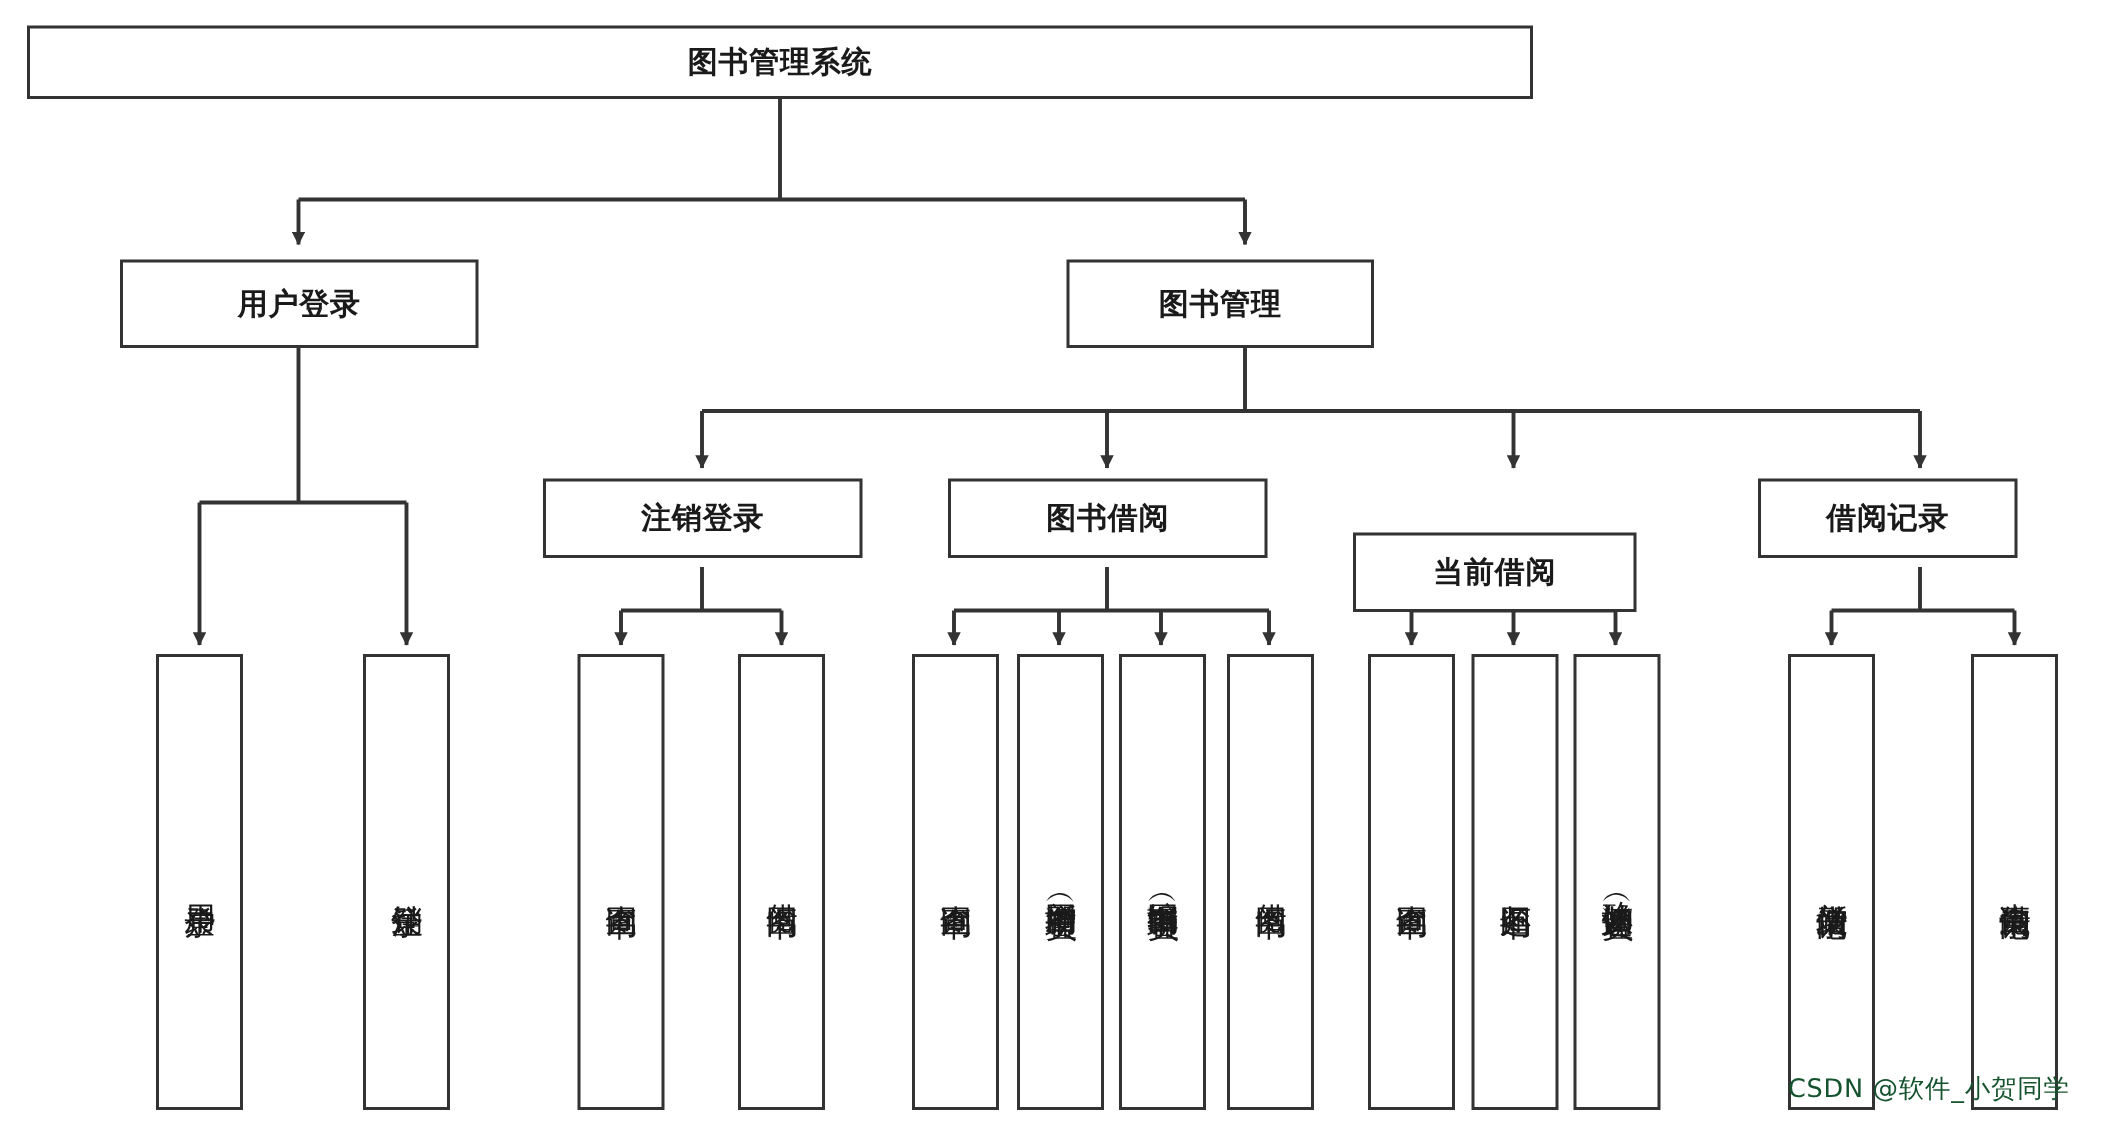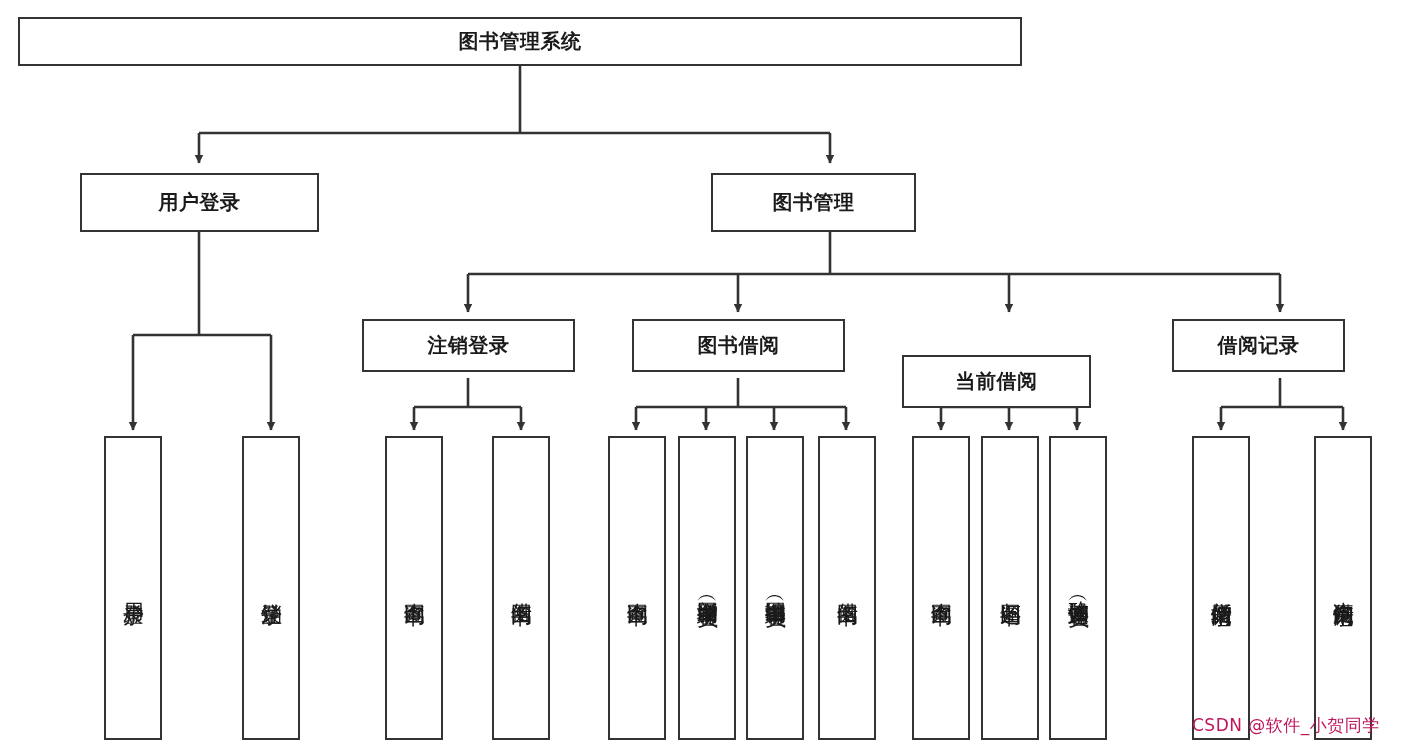--- a/index.html
+++ b/index.html
@@ -50,21 +50,21 @@
     writing-mode: vertical-rl;
     text-orientation: upright;
     white-space: normal;
     max-height: 100%;
   }
   #watermark {
     position: absolute;
     left: 1192px;
     top: 714px;
     font-size: 17px;
-    color: #be185d;
+    color: #14532d;
     white-space: nowrap;
     letter-spacing: 0.5px;
   }
 </style>
 </head>
 <body>
 
 <div id="canvas">
 
   <svg id="diagram-svg" viewBox="0 0 1405 747" xmlns="http://www.w3.org/2000/svg">

